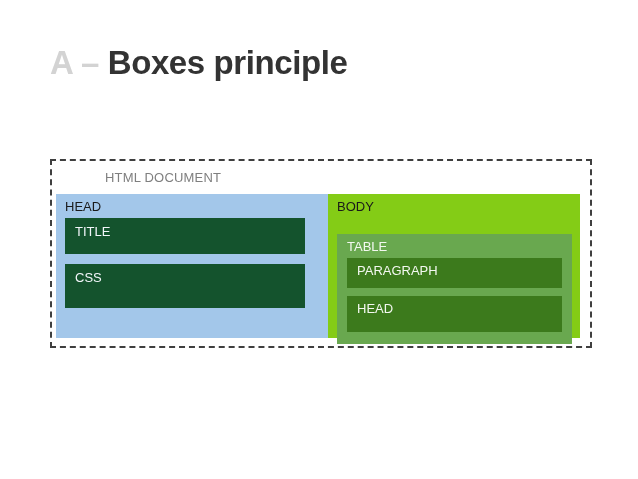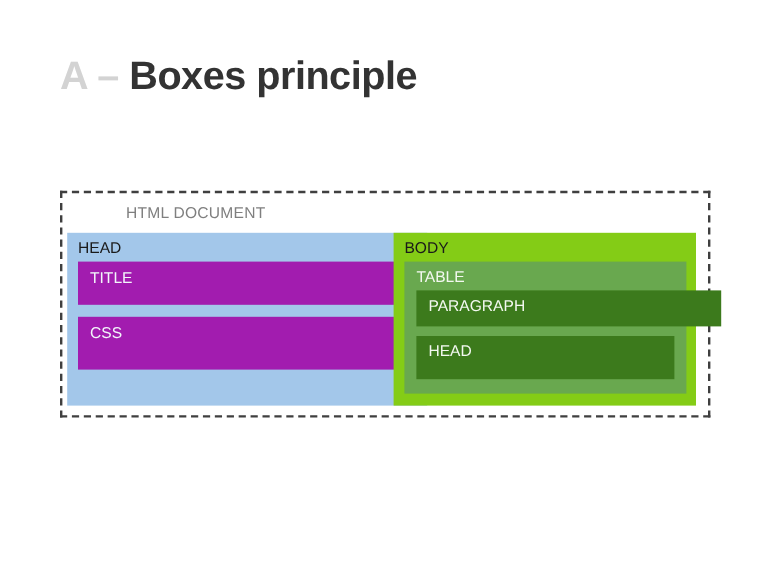--- a/index.html
+++ b/index.html
@@ -68,23 +68,23 @@
   .head-label {
     position: absolute;
     left: 9px;
     top: 5px;
     font-size: 13px;
     color: #1a1a1a;
     white-space: nowrap;
   }
   .head-inner {
     position: absolute;
-    background: #a21caf;
+    background: #14532d;
     left: 9px;
-    width: 272px;
+    width: 240px;
   }
   .head-inner.title-row { top: 24px; height: 36px; }
   .head-inner.css-row   { top: 70px; height: 44px; }
   .head-inner .box-text {
     position: absolute;
     left: 10px;
     top: 6px;
     font-size: 13px;
     color: #f2f6fa;
     white-space: nowrap;
@@ -103,40 +103,40 @@
     position: absolute;
     left: 9px;
     top: 5px;
     font-size: 13px;
     color: #1a1a1a;
     white-space: nowrap;
   }
   .table-box {
     position: absolute;
     left: 9px;
-    top: 24px;
+    top: 40px;
     width: 235px;
     height: 110px;
     background: #69a84f;
   }
   .table-label {
     position: absolute;
     left: 10px;
     top: 5px;
     font-size: 13px;
     color: #f3f8f0;
     white-space: nowrap;
   }
   .table-inner {
     position: absolute;
     background: #3c7a1c;
     left: 10px;
     width: 215px;
   }
-  .table-inner.paragraph-row { top: 24px; height: 30px; padding-left: 39px; }
+  .table-inner.paragraph-row { top: 24px; height: 30px; }
   .table-inner.image-row     { top: 62px; height: 36px; }
   .table-inner .box-text {
     position: absolute;
     left: 10px;
     top: 5px;
     font-size: 13px;
     color: #f3f8f0;
     white-space: nowrap;
   }
 </style>

